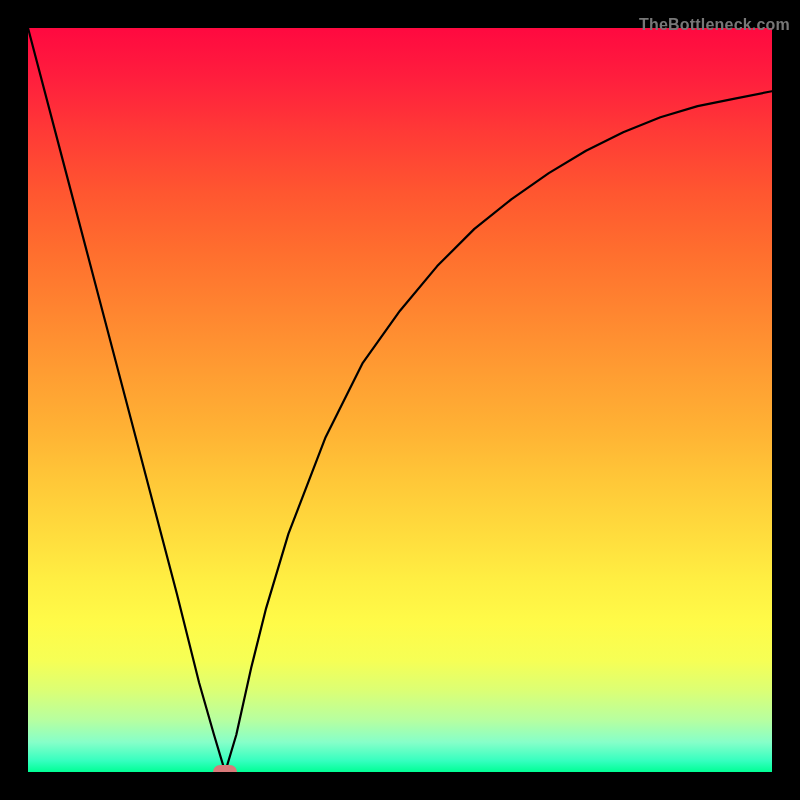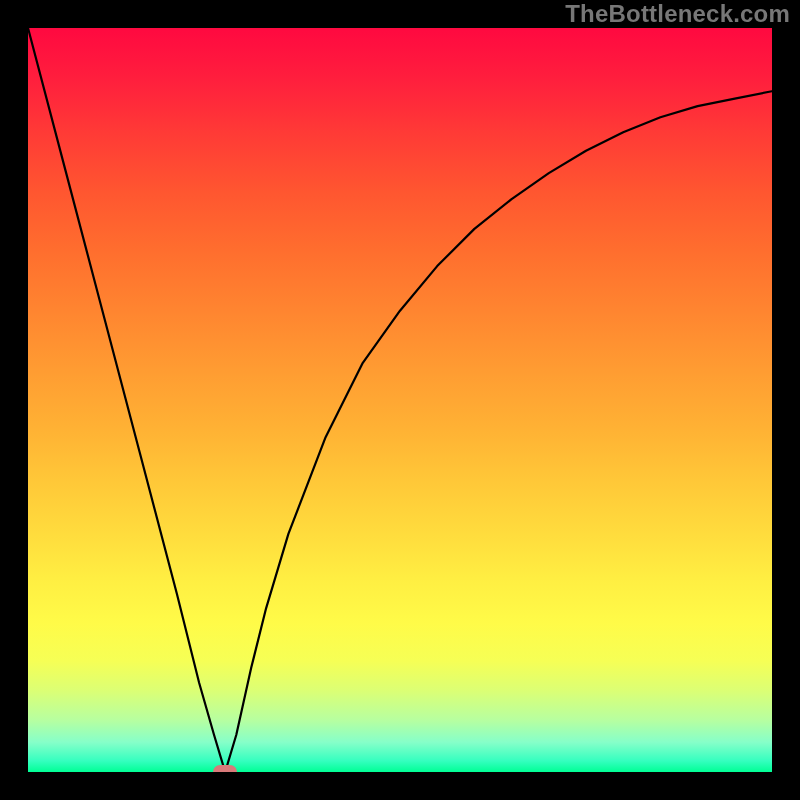--- a/index.html
+++ b/index.html
@@ -11,25 +11,25 @@
     background: #fff;
   }
   .frame {
     position: relative;
     width: 800px;
     height: 800px;
     background: #000;
   }
   .watermark {
     position: absolute;
-    top: 0;
+    top: 16px;
     right: 10px;
     color: #777;
     font-family: Arial, Helvetica, sans-serif;
-    font-size: 24px;
+    font-size: 16px;
     font-weight: 600;
     letter-spacing: 0.2px;
     z-index: 5;
     user-select: none;
   }
   .plot {
     position: absolute;
     left: 28px;
     top: 28px;
     width: 744px;

